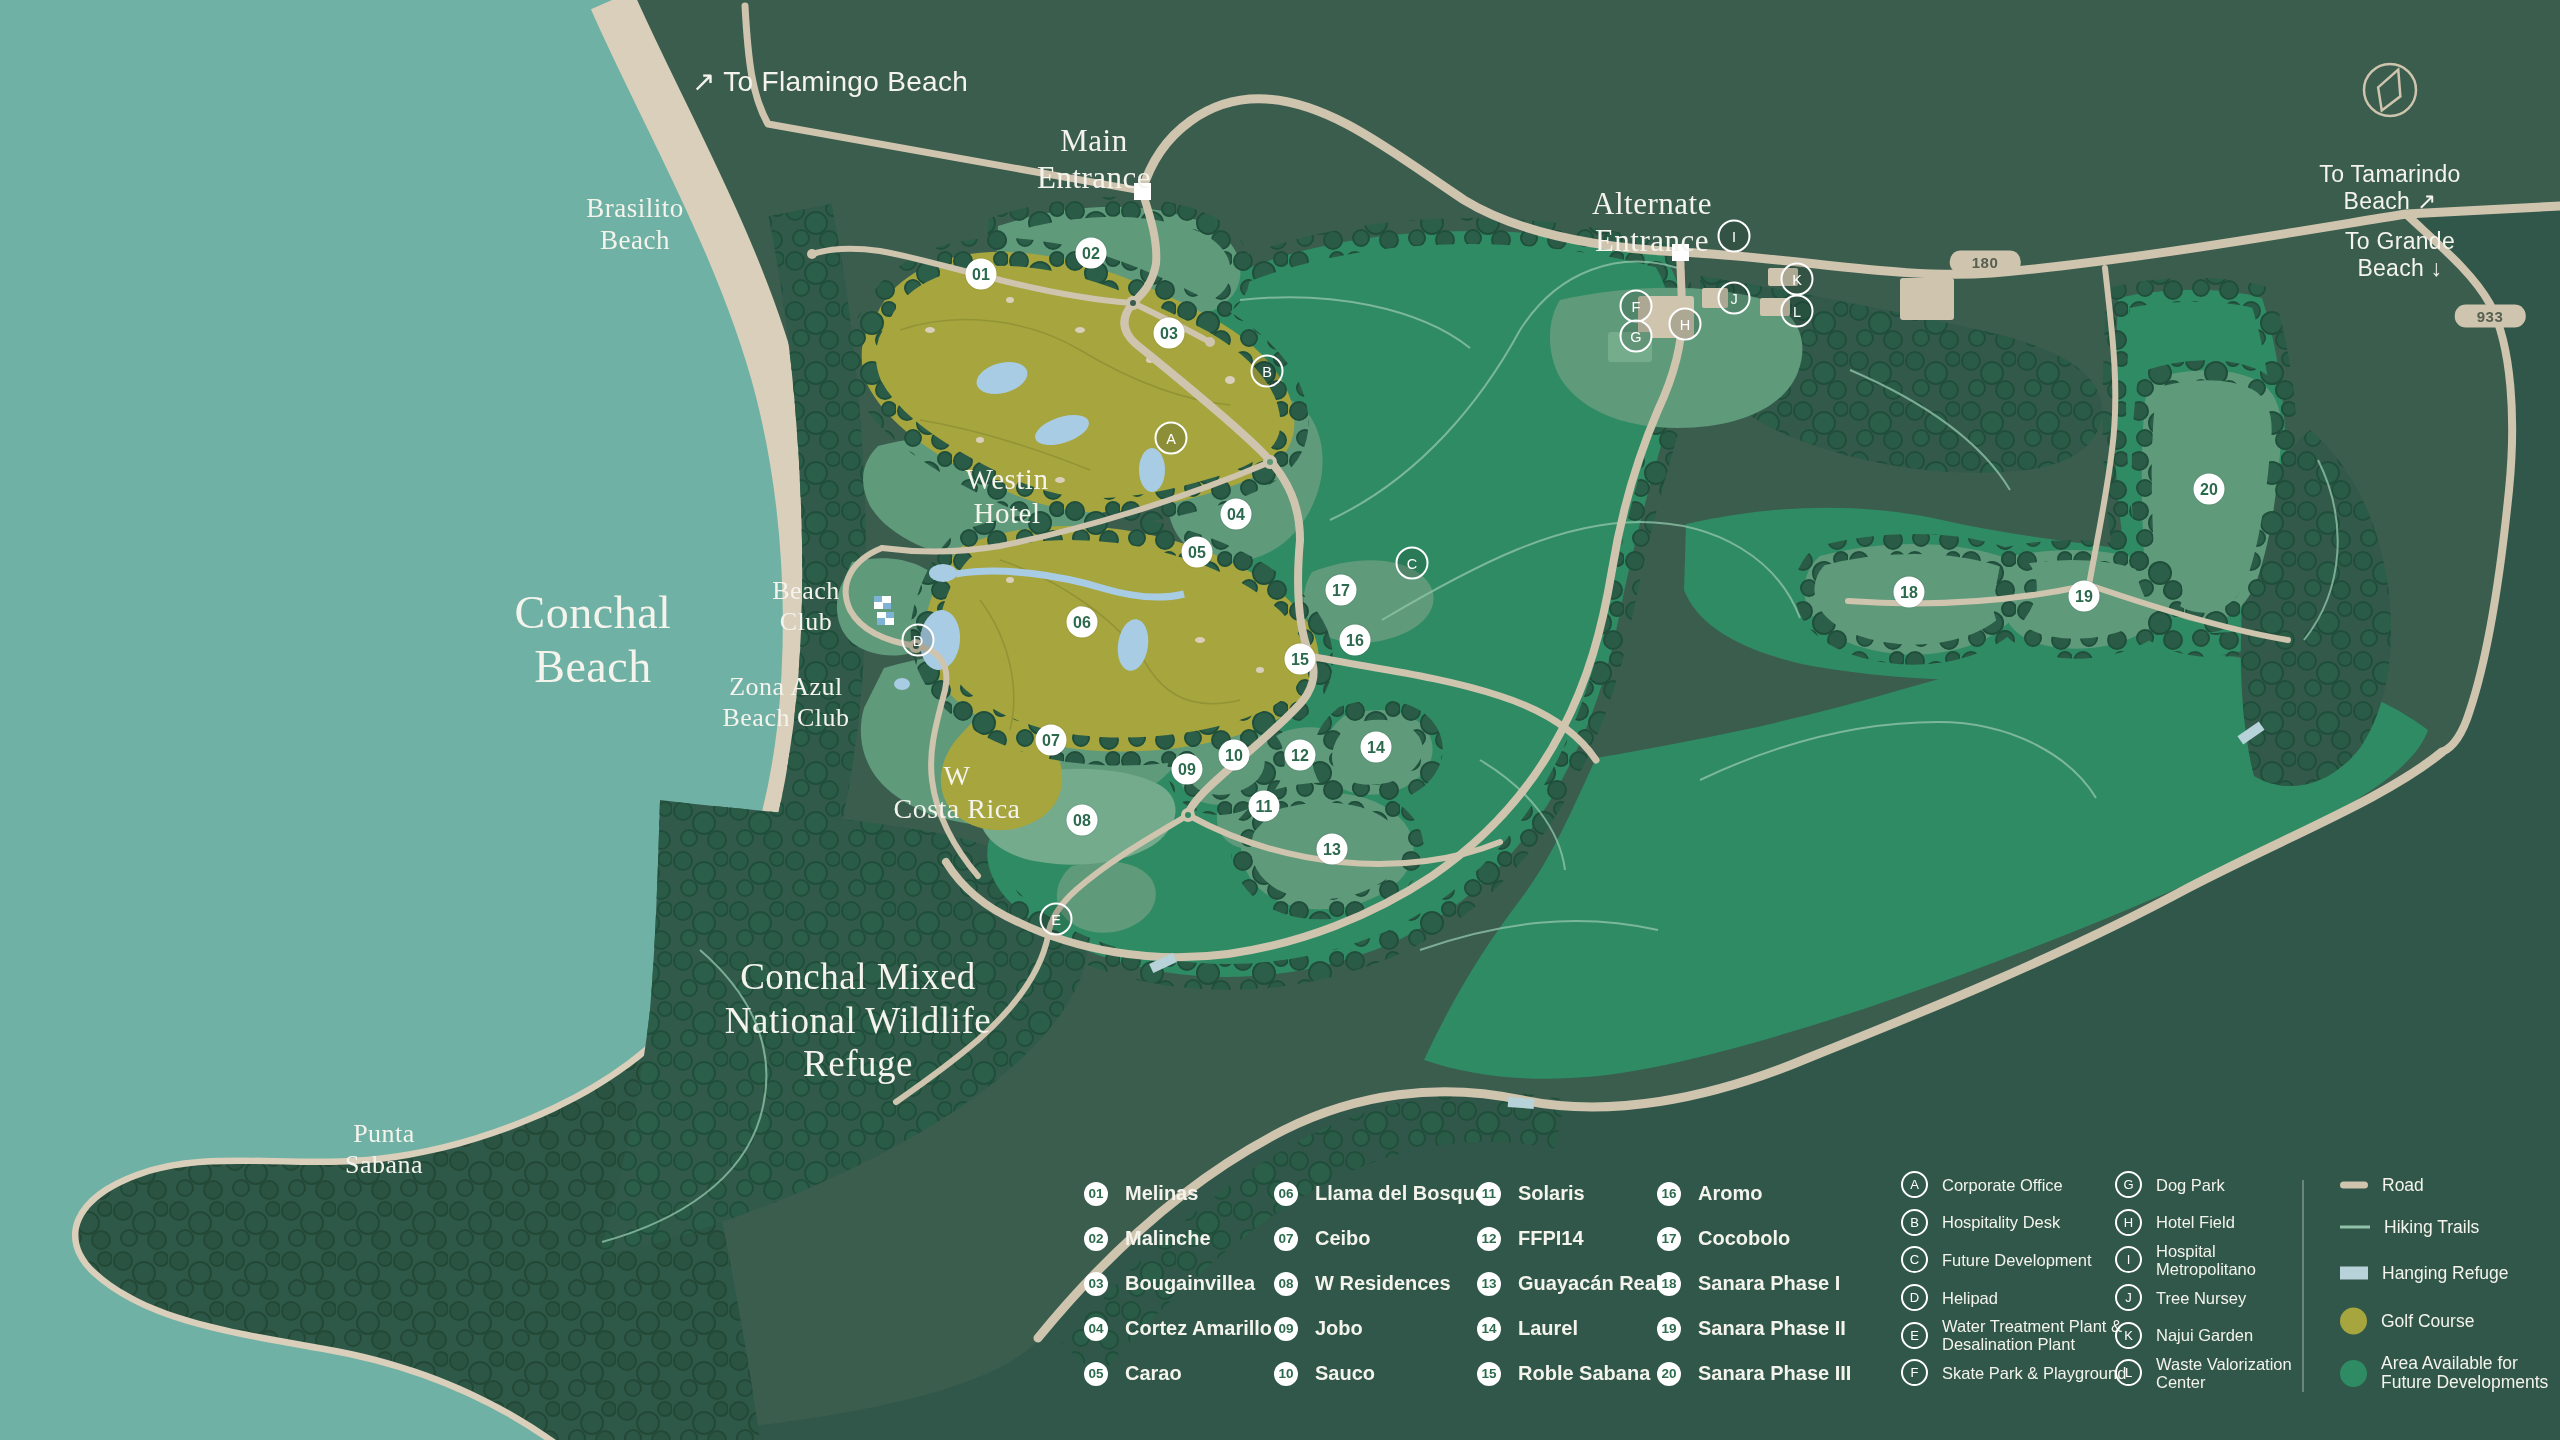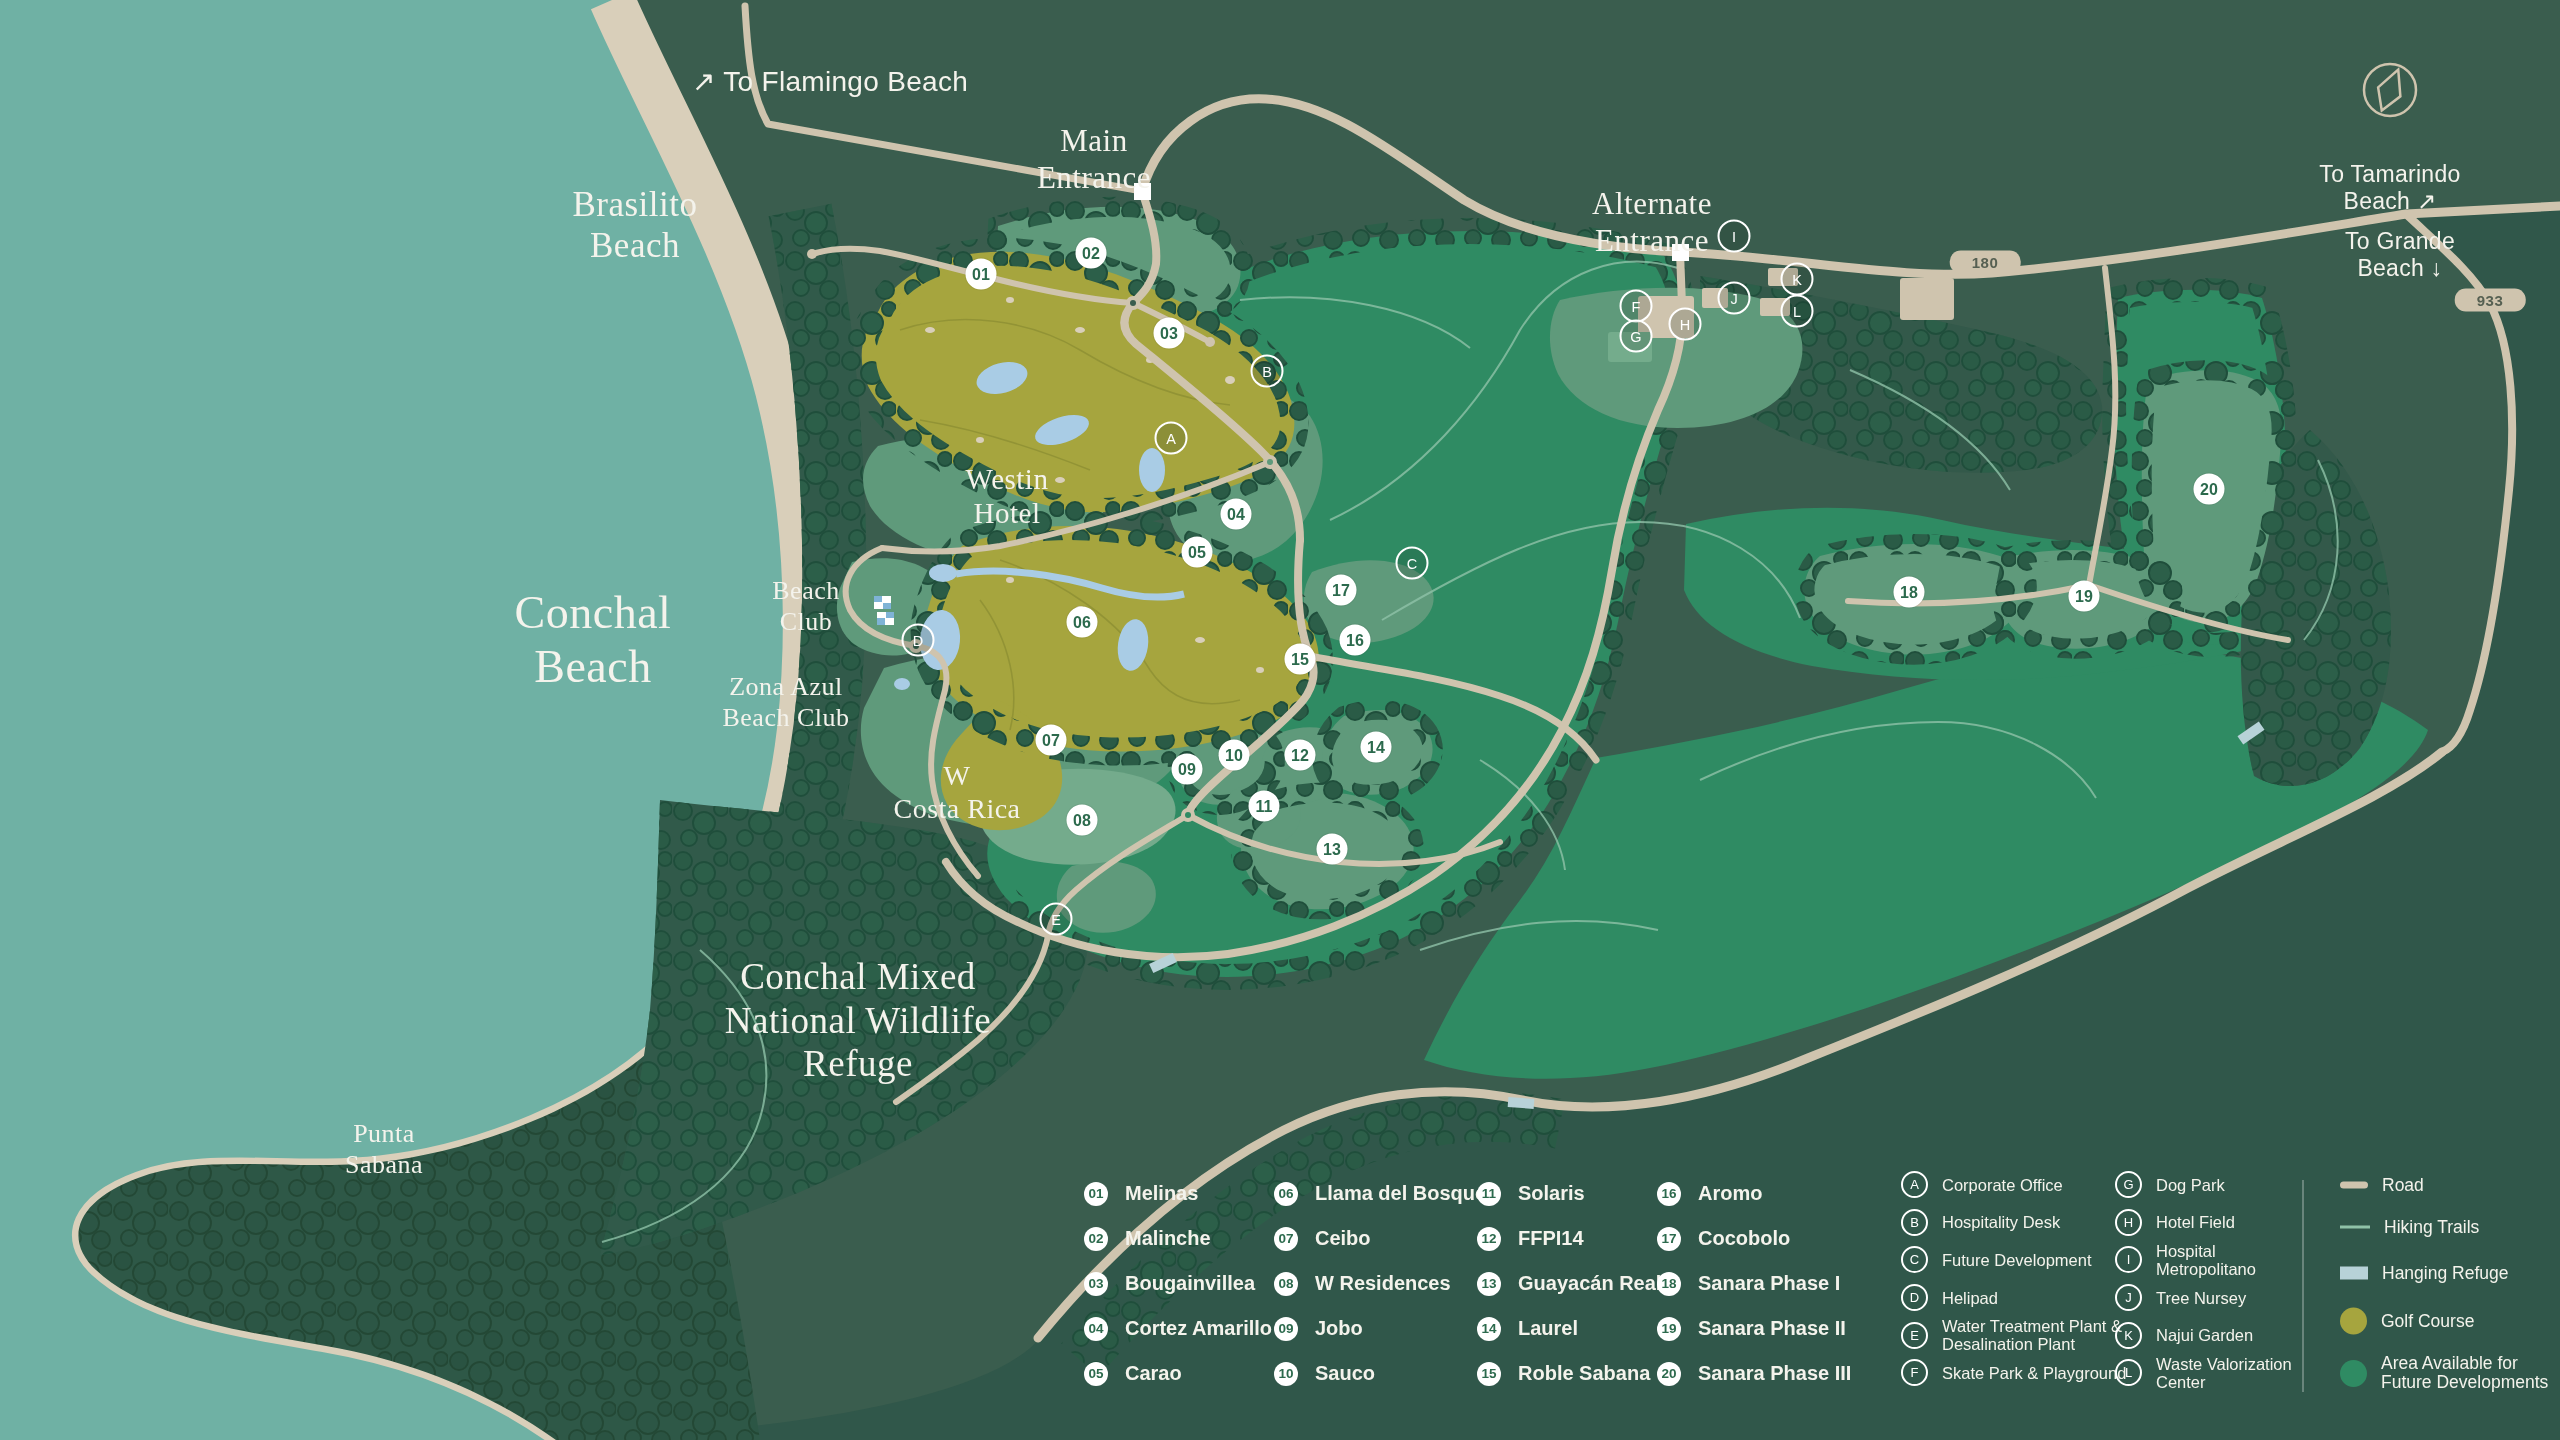--- a/index.html
+++ b/index.html
@@ -285,21 +285,21 @@
     </g>
 
     <g fill="none" stroke="#CFC4AE" stroke-width="2.5">
       <circle cx="2390" cy="90" r="26"></circle>
       <path d="M2390,68 L2402,92 L2390,112 L2378,92 Z" transform="rotate(22 2390 90)"></path>
     </g>
   </svg>
 
   <div id="labels-layer" class="layer">
       <div class="maplabel sans" style="left: 830px; top: 82px; font-size: 28px;">↗  To Flamingo Beach</div>
-      <div class="maplabel serif" style="left: 635px; top: 225px; font-size: 35px;">Brasilito
+      <div class="maplabel serif" style="left: 635px; top: 225px; font-size: 27px;">Brasilito
 Beach</div>
       <div class="maplabel serif" style="left: 1094px; top: 160px; font-size: 31px;">Main
 Entrance</div>
       <div class="maplabel serif" style="left: 1652px; top: 223px; font-size: 31px;">Alternate
 Entrance</div>
       <div class="maplabel sans" style="left: 2390px; top: 188px; font-size: 23px;">To Tamarindo Beach ↗</div>
       <div class="maplabel sans" style="left: 2400px; top: 255px; font-size: 23px;">To Grande Beach ↓</div>
       <div class="maplabel serif" style="left: 593px; top: 640px; font-size: 46px;">Conchal
 Beach</div>
       <div class="maplabel serif" style="left: 1007px; top: 496px; font-size: 29px;">Westin
@@ -345,21 +345,21 @@
       <div class="lmark" style="left: 1636px; top: 306px;">F</div>
       <div class="lmark" style="left: 1636px; top: 336px;">G</div>
       <div class="lmark" style="left: 1685px; top: 324px;">H</div>
       <div class="lmark" style="left: 1734px; top: 236px;">I</div>
       <div class="lmark" style="left: 1734px; top: 298px;">J</div>
       <div class="lmark" style="left: 1797px; top: 279px;">K</div>
       <div class="lmark" style="left: 1797px; top: 311px;">L</div>
     </div>
   <div id="badges-layer" class="layer">
       <div class="badge" style="left: 1985px; top: 262px;">180</div>
-      <div class="badge" style="left: 2490px; top: 300px; text-align: center;">933</div>
+      <div class="badge" style="left: 2490px; top: 316px; text-align: center;">933</div>
     </div>
 
   <div id="legend">
     <div id="legend-numbered">
         <div class="leg-col" style="left: 1084px; top: 1171px;">
           <div class="num-row">
             <div class="num-circ">01</div>
             <div class="num-label">Melinas</div>
           </div>
           <div class="num-row">

